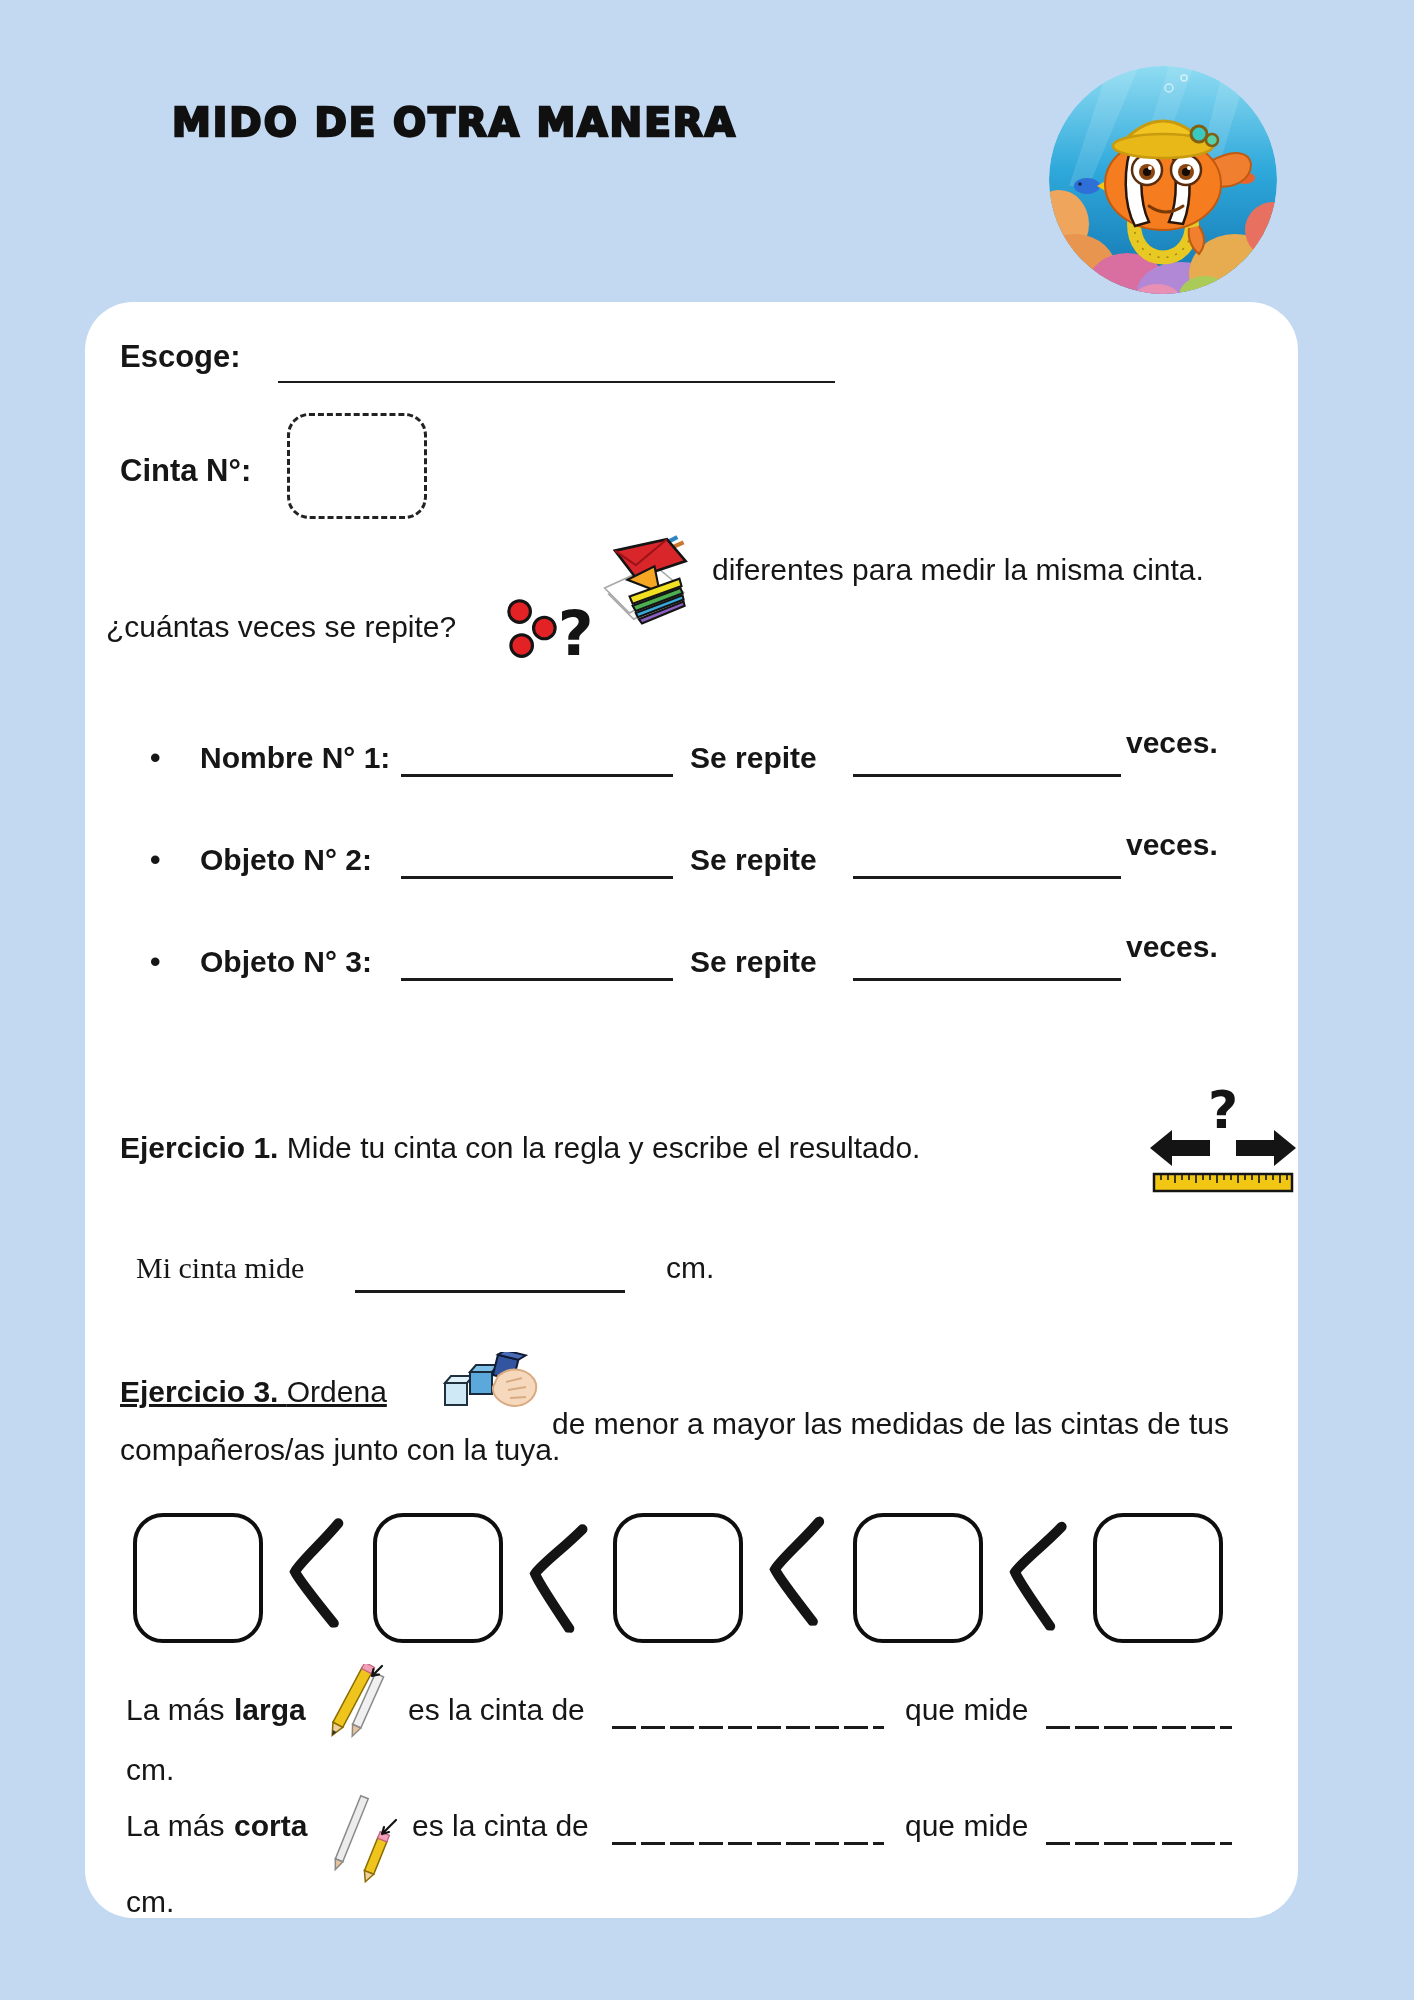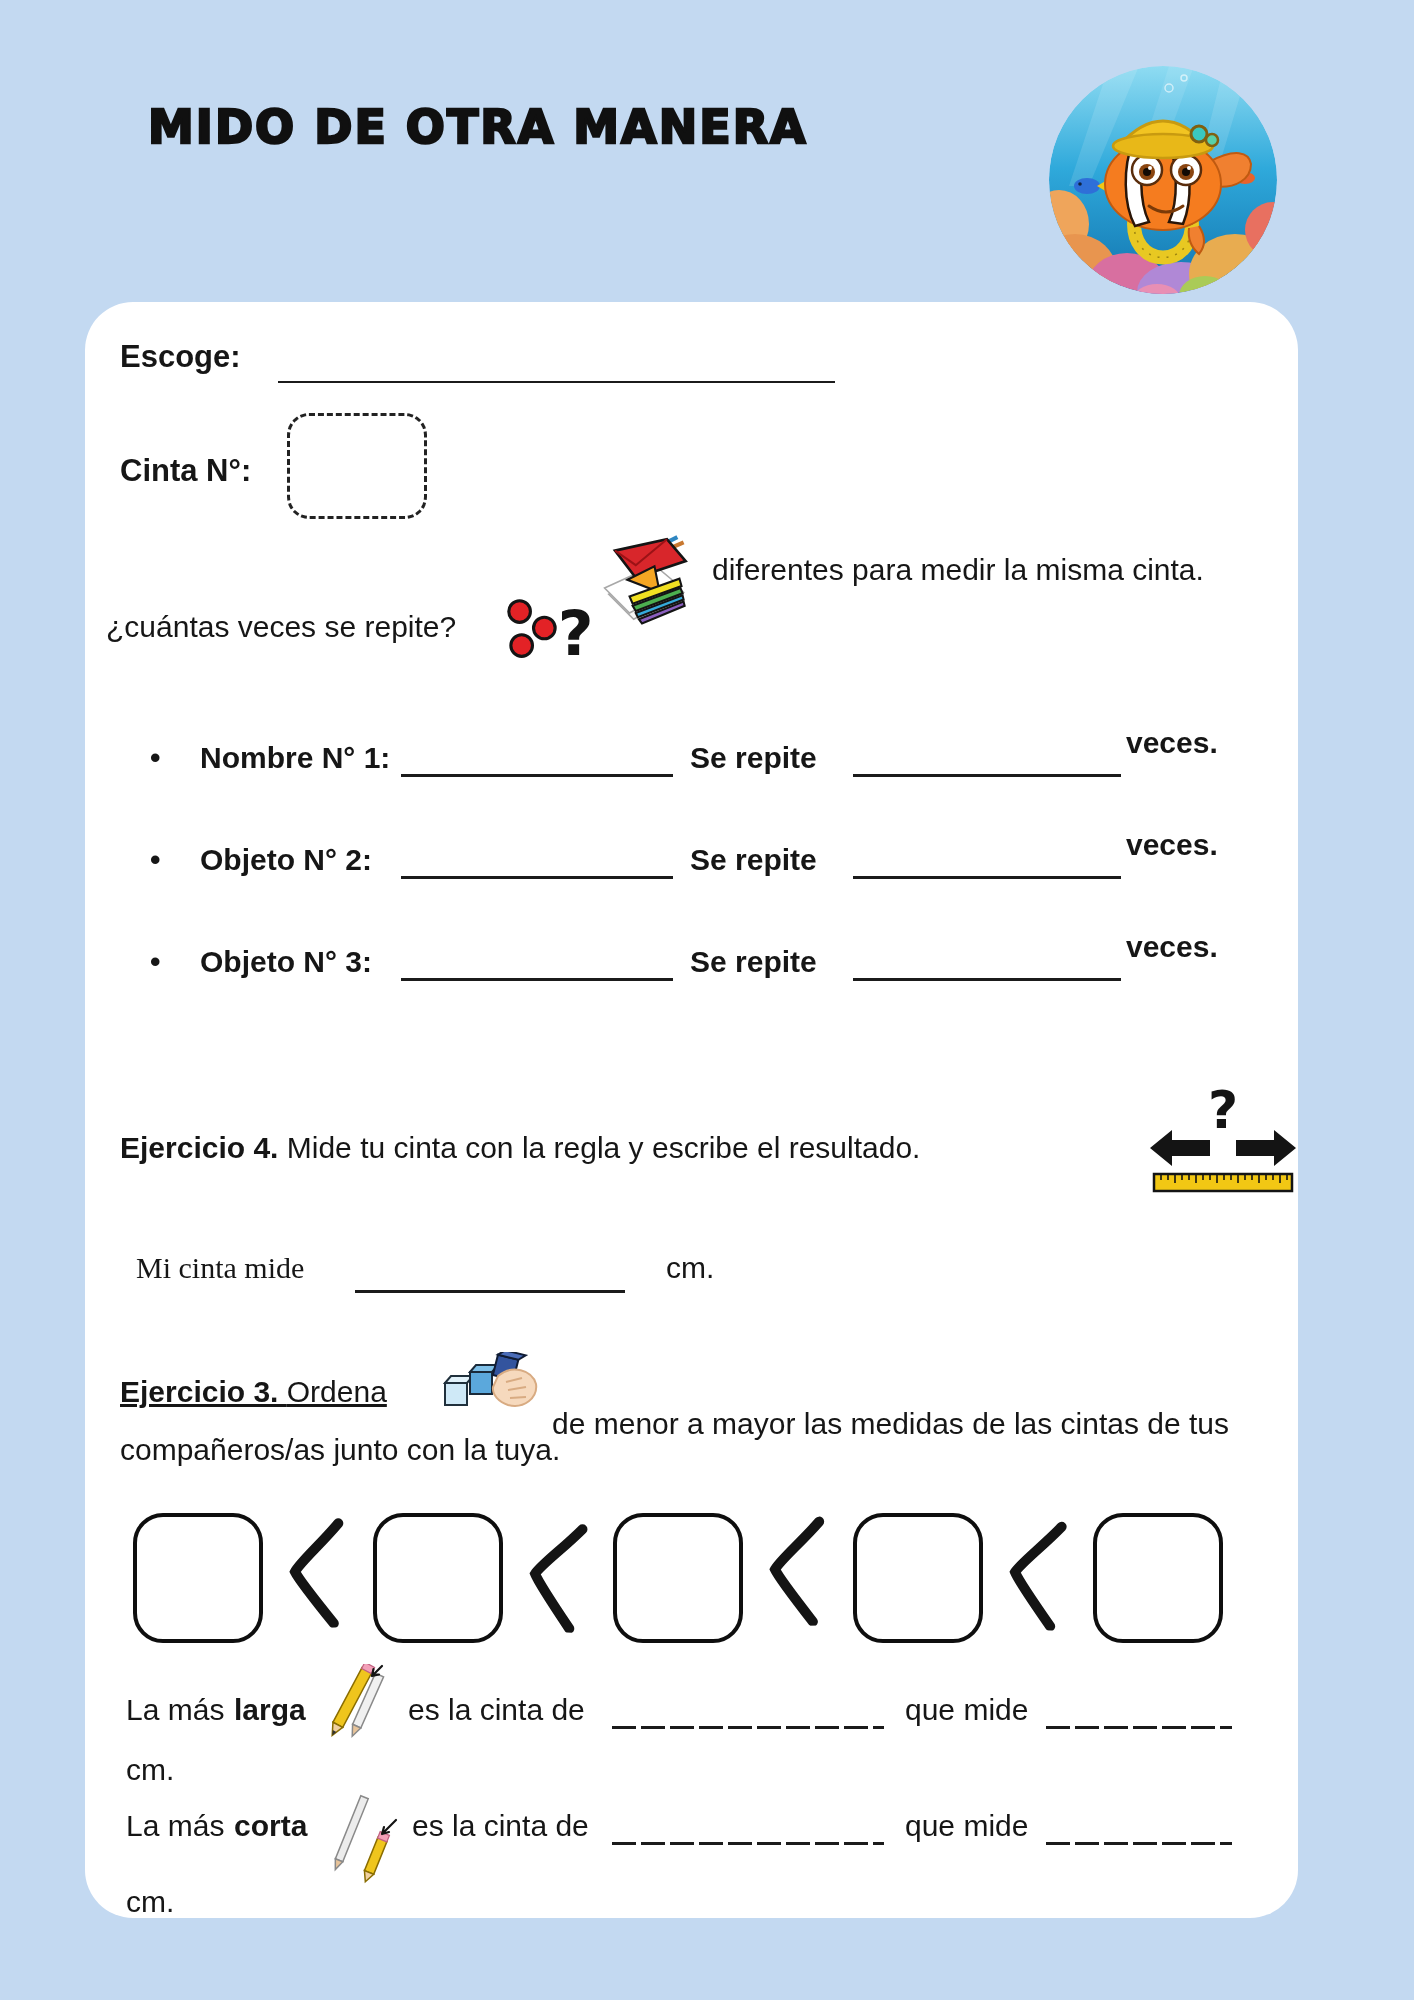--- a/index.html
+++ b/index.html
@@ -6,23 +6,24 @@
   .page{
     position:relative;width:1414px;height:2000px;background:#C3D9F1;
     font-family:"Liberation Sans",sans-serif;color:#161616;overflow:hidden;
     margin:0 auto;
   }
   .abs{position:absolute;}
   .b{font-weight:bold;}
   .t30{font-size:30px;line-height:36px;}
   .t31{font-size:31px;line-height:37px;}
   .title{
-    font-family:"DejaVu Sans",sans-serif;font-weight:bold;font-size:46px;
+    font-family:"DejaVu Sans",sans-serif;font-weight:bold;font-size:39px;
     letter-spacing:2px;color:#101010;-webkit-text-stroke:2.4px #101010;
     white-space:nowrap;
+    margin-left:24px;
   }
   .card{
     left:85px;top:302px;width:1213px;height:1616px;background:#ffffff;
     border-radius:48px;
   }
   .uline{height:0;border-top:3px solid #1b1b1b;}
   .uline2{height:0;border-top:2.5px solid #1b1b1b;}
   .dline{height:3px;background:repeating-linear-gradient(90deg,#1b1b1b 0 24px,transparent 24px 29px);}
   .dashbox{
     border:3px dashed #222;border-radius:22px;background:#fff;
@@ -146,21 +147,21 @@
   <div class="abs b t30" style="left:1126px;top:827px;">veces.</div>
 
   <div class="abs b t30" style="left:150px;top:944px;">•</div>
   <div class="abs b t30" style="left:200px;top:944px;">Objeto N° 3:</div>
   <div class="abs uline" style="left:401px;top:978px;width:272px;"></div>
   <div class="abs b t30" style="left:690px;top:944px;">Se repite</div>
   <div class="abs uline" style="left:853px;top:978px;width:268px;"></div>
   <div class="abs b t30" style="left:1126px;top:929px;">veces.</div>
 
   <div class="abs t30" style="left:120px;top:1130px;white-space:nowrap;">
-    <span class="b">Ejercicio 4. </span>
+    <span class="b">Ejercicio 1. </span>
     <span>Mide tu cinta con la regla y escribe el resultado.</span>
   </div>
   <div class="abs" style="left:1148px;top:1082px;">
     <svg width="150" height="112" viewBox="0 0 150 112">
       <text x="60" y="46" font-family="DejaVu Sans" font-weight="bold" font-size="52" fill="#141414">?</text>
       <polygon points="62,58 24,58 24,48 2,66 24,84 24,74 62,74" fill="#141414"></polygon>
       <polygon points="88,58 126,58 126,48 148,66 126,84 126,74 88,74" fill="#141414"></polygon>
       <rect x="6" y="92" width="138" height="17" fill="#F2C714" stroke="#141414" stroke-width="2.5"></rect>
       <path d="M13,92 v6 M20,92 v6 M27,92 v9 M34,92 v6 M41,92 v6 M48,92 v9 M55,92 v6 M62,92 v6 M69,92 v9 M76,92 v6 M83,92 v6 M90,92 v9 M97,92 v6 M104,92 v6 M111,92 v9 M118,92 v6 M125,92 v6 M132,92 v9 M139,92 v6" stroke="#141414" stroke-width="1.6"></path>
     </svg>

